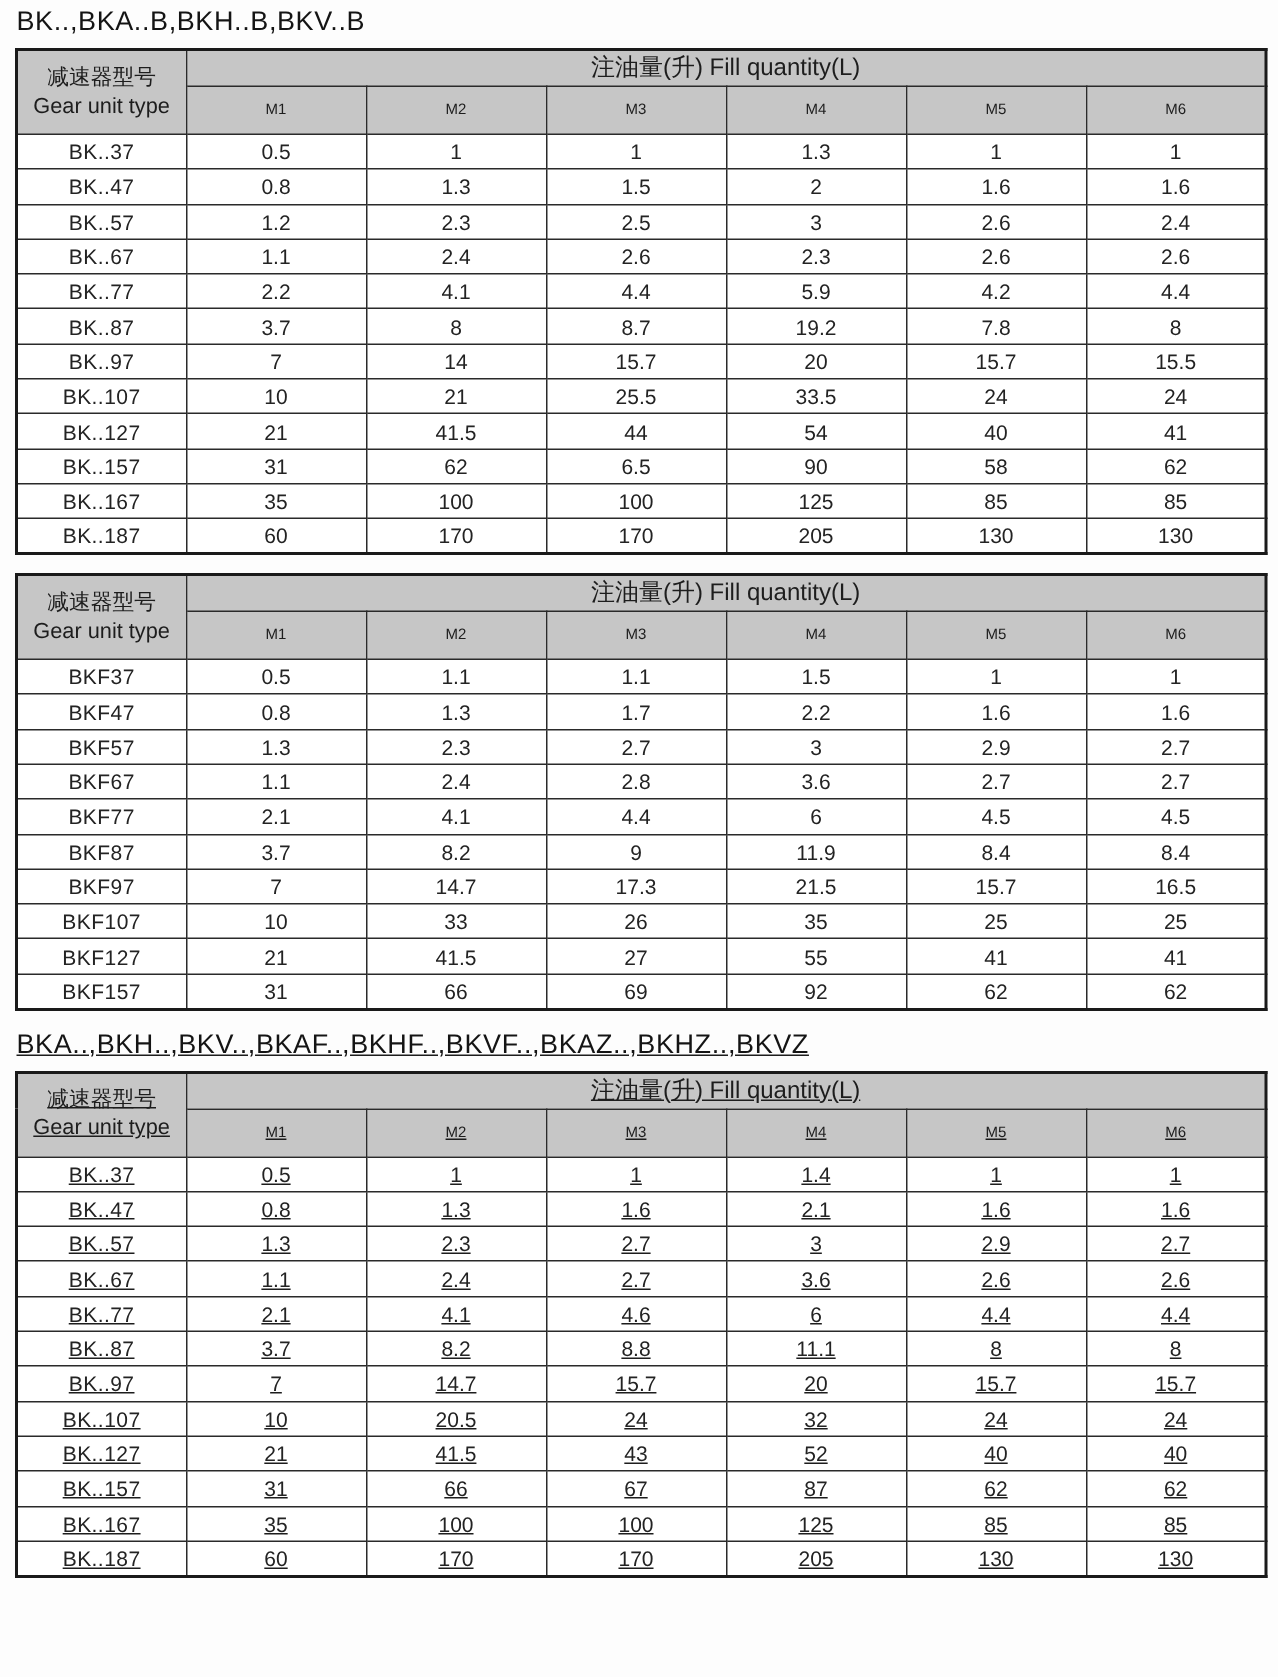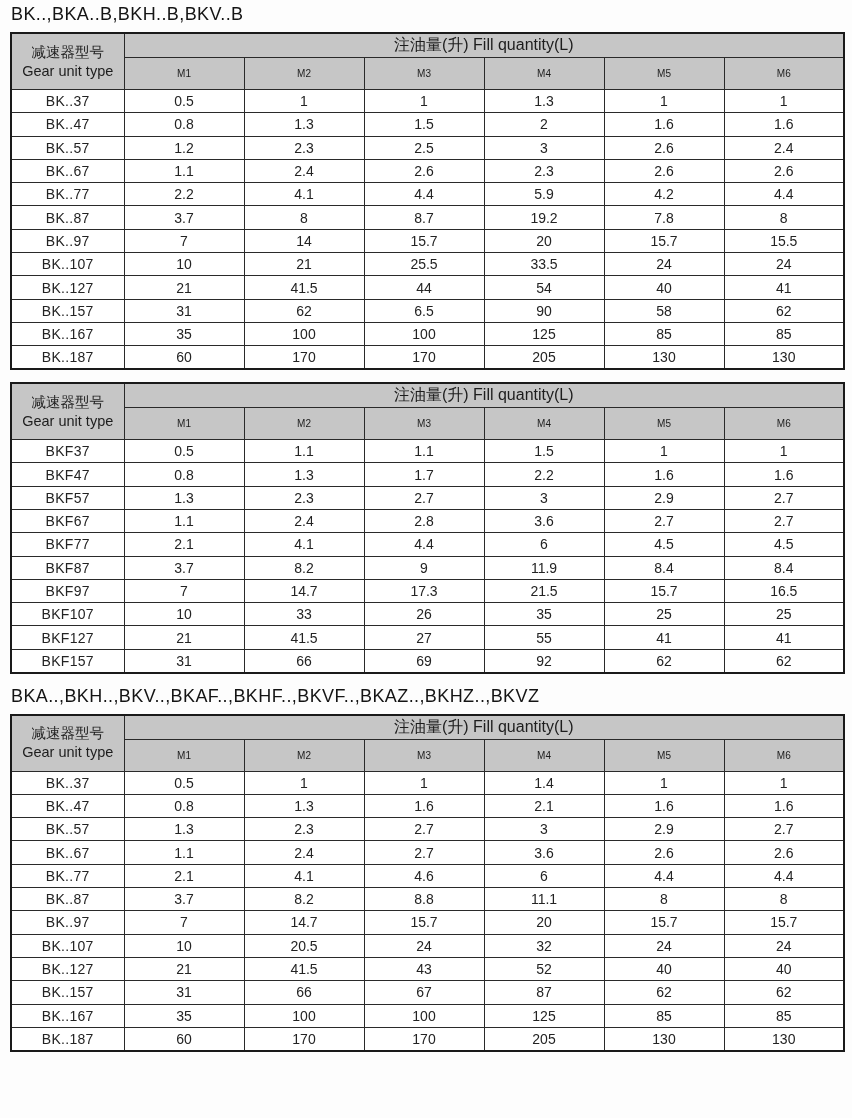--- a/index.html
+++ b/index.html
@@ -12,21 +12,21 @@
   *{margin:0;padding:0;box-sizing:border-box;}
   html,body{background:var(--page-bg);}
   body{
     width:852px;height:1118px;
     font-family:"Liberation Sans","DejaVu Sans",sans-serif;
     color:var(--text);
     overflow:hidden;
   }
   .page{padding:4px 7px 0 10px;}
   .table-block{margin-bottom:12px;}
-  .table-block:last-child{margin-bottom:0;}
+  .table-block:last-child{margin-bottom:0;text-decoration:underline;}
   .tbl-title{
     font-size:18px;
     font-weight:400;
     color:#141414;
     letter-spacing:.4px;
     margin:0 0 7px 1px;
     white-space:nowrap;
   }
   table.data-table{
     width:835px;

